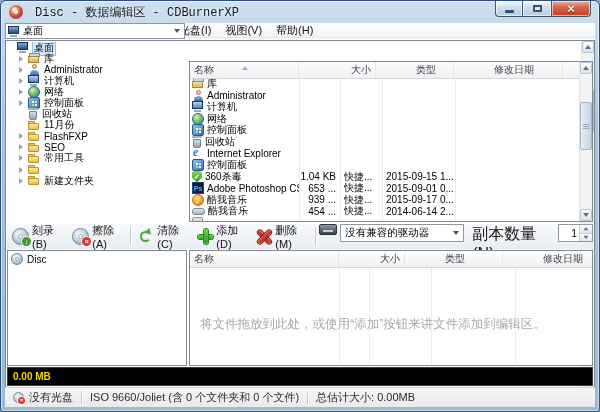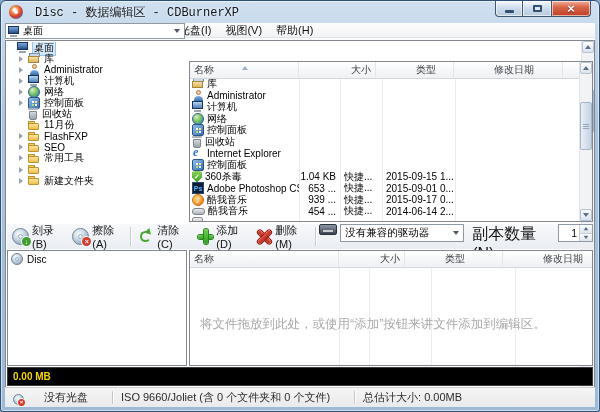--- a/index.html
+++ b/index.html
@@ -77,21 +77,21 @@
   .spb + .spb{border-top:1px solid #c6ccd2;}
   
   .left-bottom{left:2px;width:180px;top:227px;height:116px;}
   .disc-row{display:flex;align-items:center;gap:4px;padding:2px 3px;font-size:10px;color:#000;}
   .right-bottom{left:184px;right:2px;top:227px;height:116px;overflow:hidden;}
   .hint{position:absolute;left:0;right:0;top:44px;text-align:left;color:#a8a8a8;font-size:12.5px;line-height:1.75;padding:0 10px;margin-top:19px;}
   
   .sizebar{position:absolute;left:2px;right:2px;top:344px;height:19px;background:#000;display:flex;align-items:center;border:1px solid #3c3c3c;box-sizing:border-box;}
   .size-label{color:#f5d400;font-size:10px;font-weight:bold;margin-left:5px;}
   .statusbar{position:absolute;left:0;right:0;top:364px;bottom:0;background:linear-gradient(#f5f5f5,#e9eaeb);border-top:1px solid #d0d0d0;display:flex;align-items:center;padding-left:6px;font-size:11px;color:#2c2c2c;}
-  .st-item{display:flex;align-items:flex-end;gap:20px;padding:0 24px 0 2px;white-space:nowrap;}
+  .st-item{display:flex;align-items:center;gap:5px;padding:0 8px 0 2px;white-space:nowrap;}
   .st-sep{width:1px;height:13px;background:#c5c5c5;margin-right:6px;box-shadow:1px 0 0 #fff;}
   
   .icn{position:relative;display:inline-block;flex:none;box-sizing:border-box;}
   
   .ic-disc-erase,.ic-disc-ok,.ic-disc-info,.ic-disc-burn,.ic-disc-copy{width:17px;height:17px;border-radius:50%;background:radial-gradient(circle at 38% 32%,#f6fafd 0%,#cddae6 38%,#93abc0 80%,#7e97ad 100%);border:1px solid #6d8299;}
   .ic-disc-erase::before,.ic-disc-ok::before,.ic-disc-info::before,.ic-disc-burn::before,.ic-disc-copy::before{content:"";position:absolute;left:50%;top:50%;width:5px;height:5px;margin:-3px 0 0 -3px;border-radius:50%;background:#eef3f8;border:1px solid #9db0c0;box-sizing:border-box;}
   .ic-disc-erase::after,.ic-disc-ok::after,.ic-disc-info::after,.ic-disc-burn::after,.ic-disc-copy::after{position:absolute;right:-3px;bottom:-2px;width:9px;height:9px;border-radius:50%;color:#fff;font:700 7px/9px "Liberation Sans",sans-serif;text-align:center;box-shadow:0 0 0 1px rgba(255,255,255,.85);}
   .ic-disc-erase::after{content:"×";background:#d53a2c;}
   .ic-disc-ok::after{content:"✓";background:#3f9e2f;}
   .ic-disc-info::after{content:"i";background:#2c72c8;font-style:italic;}

